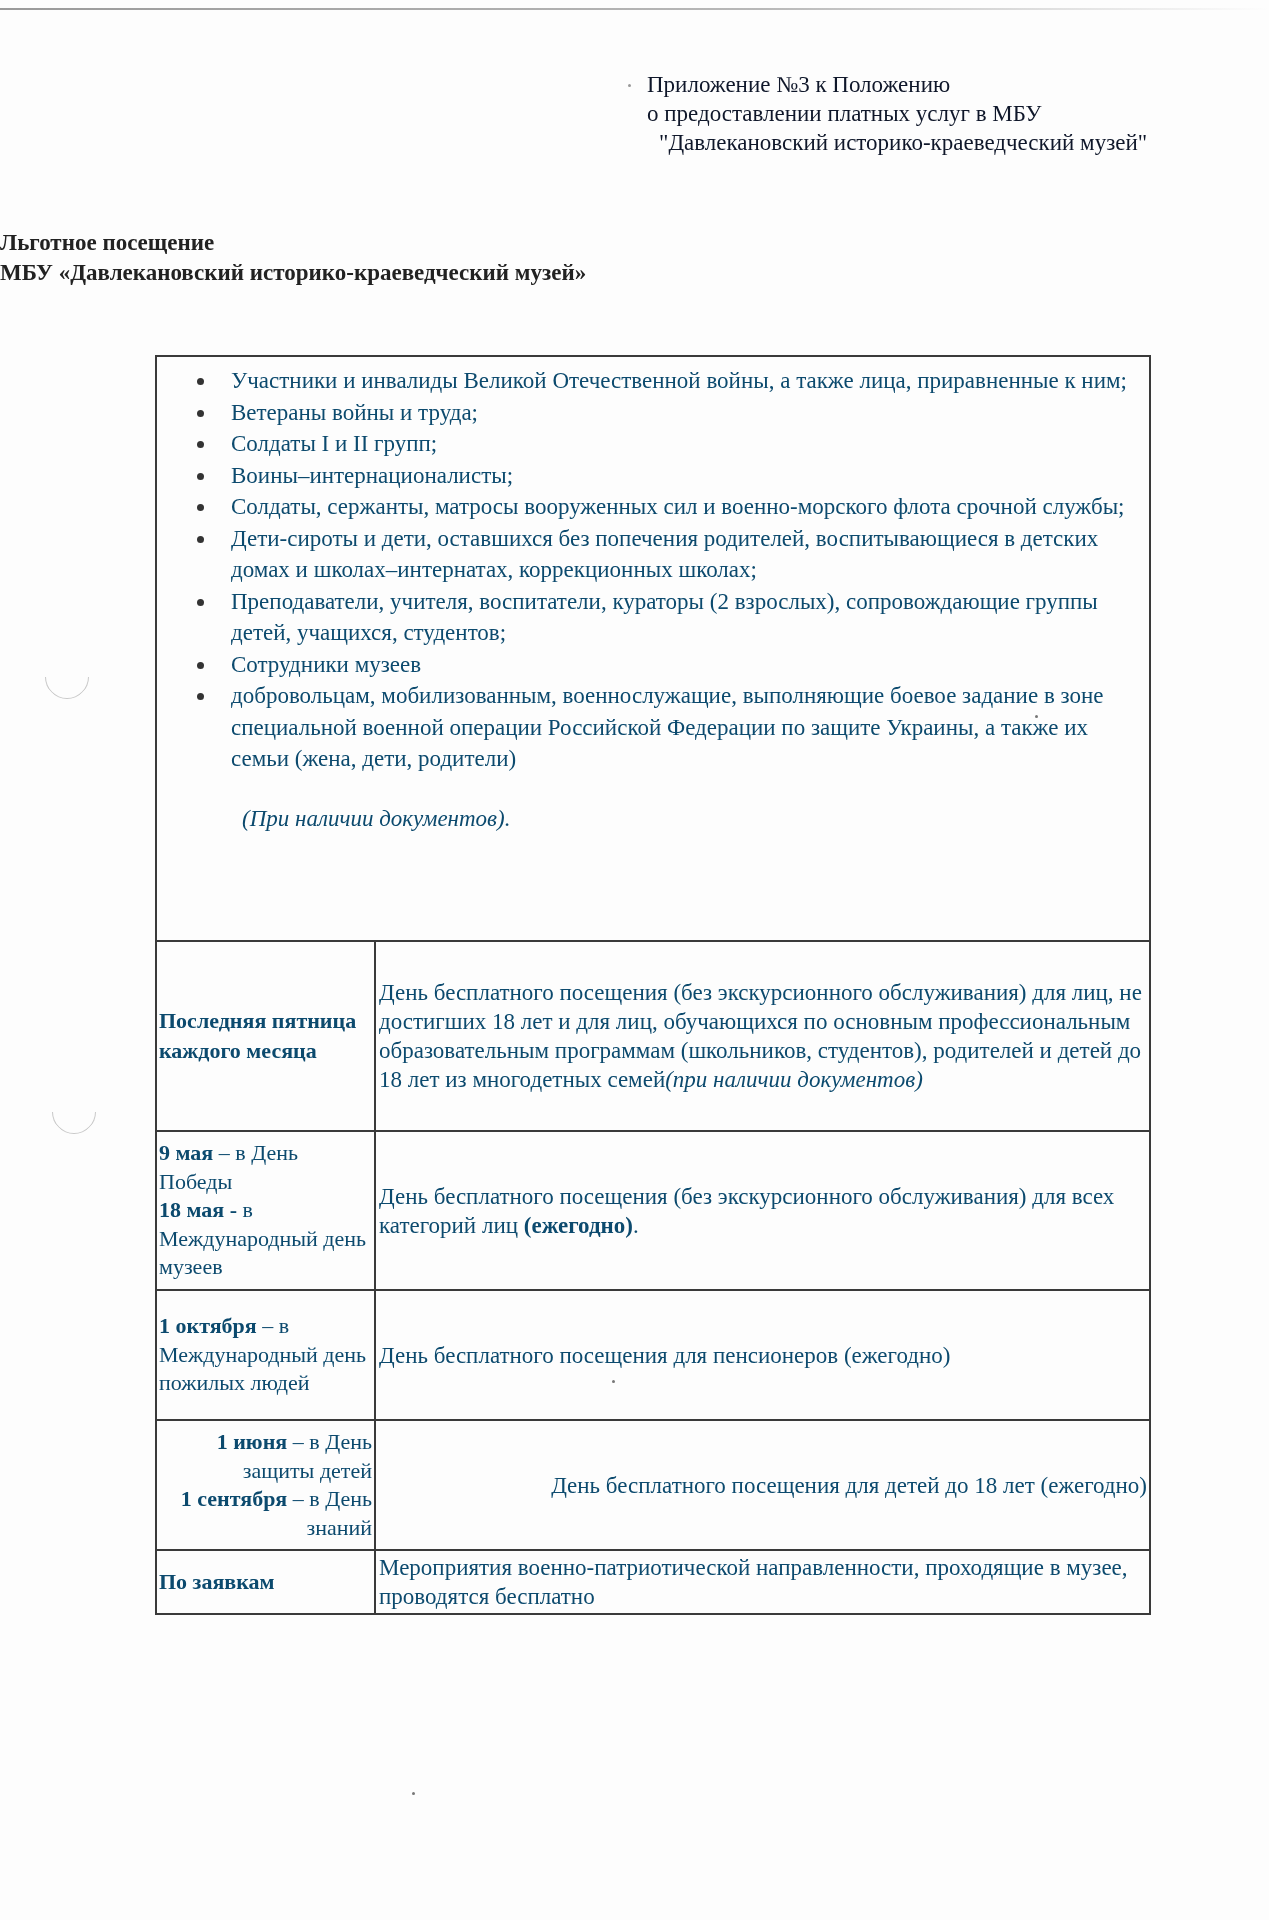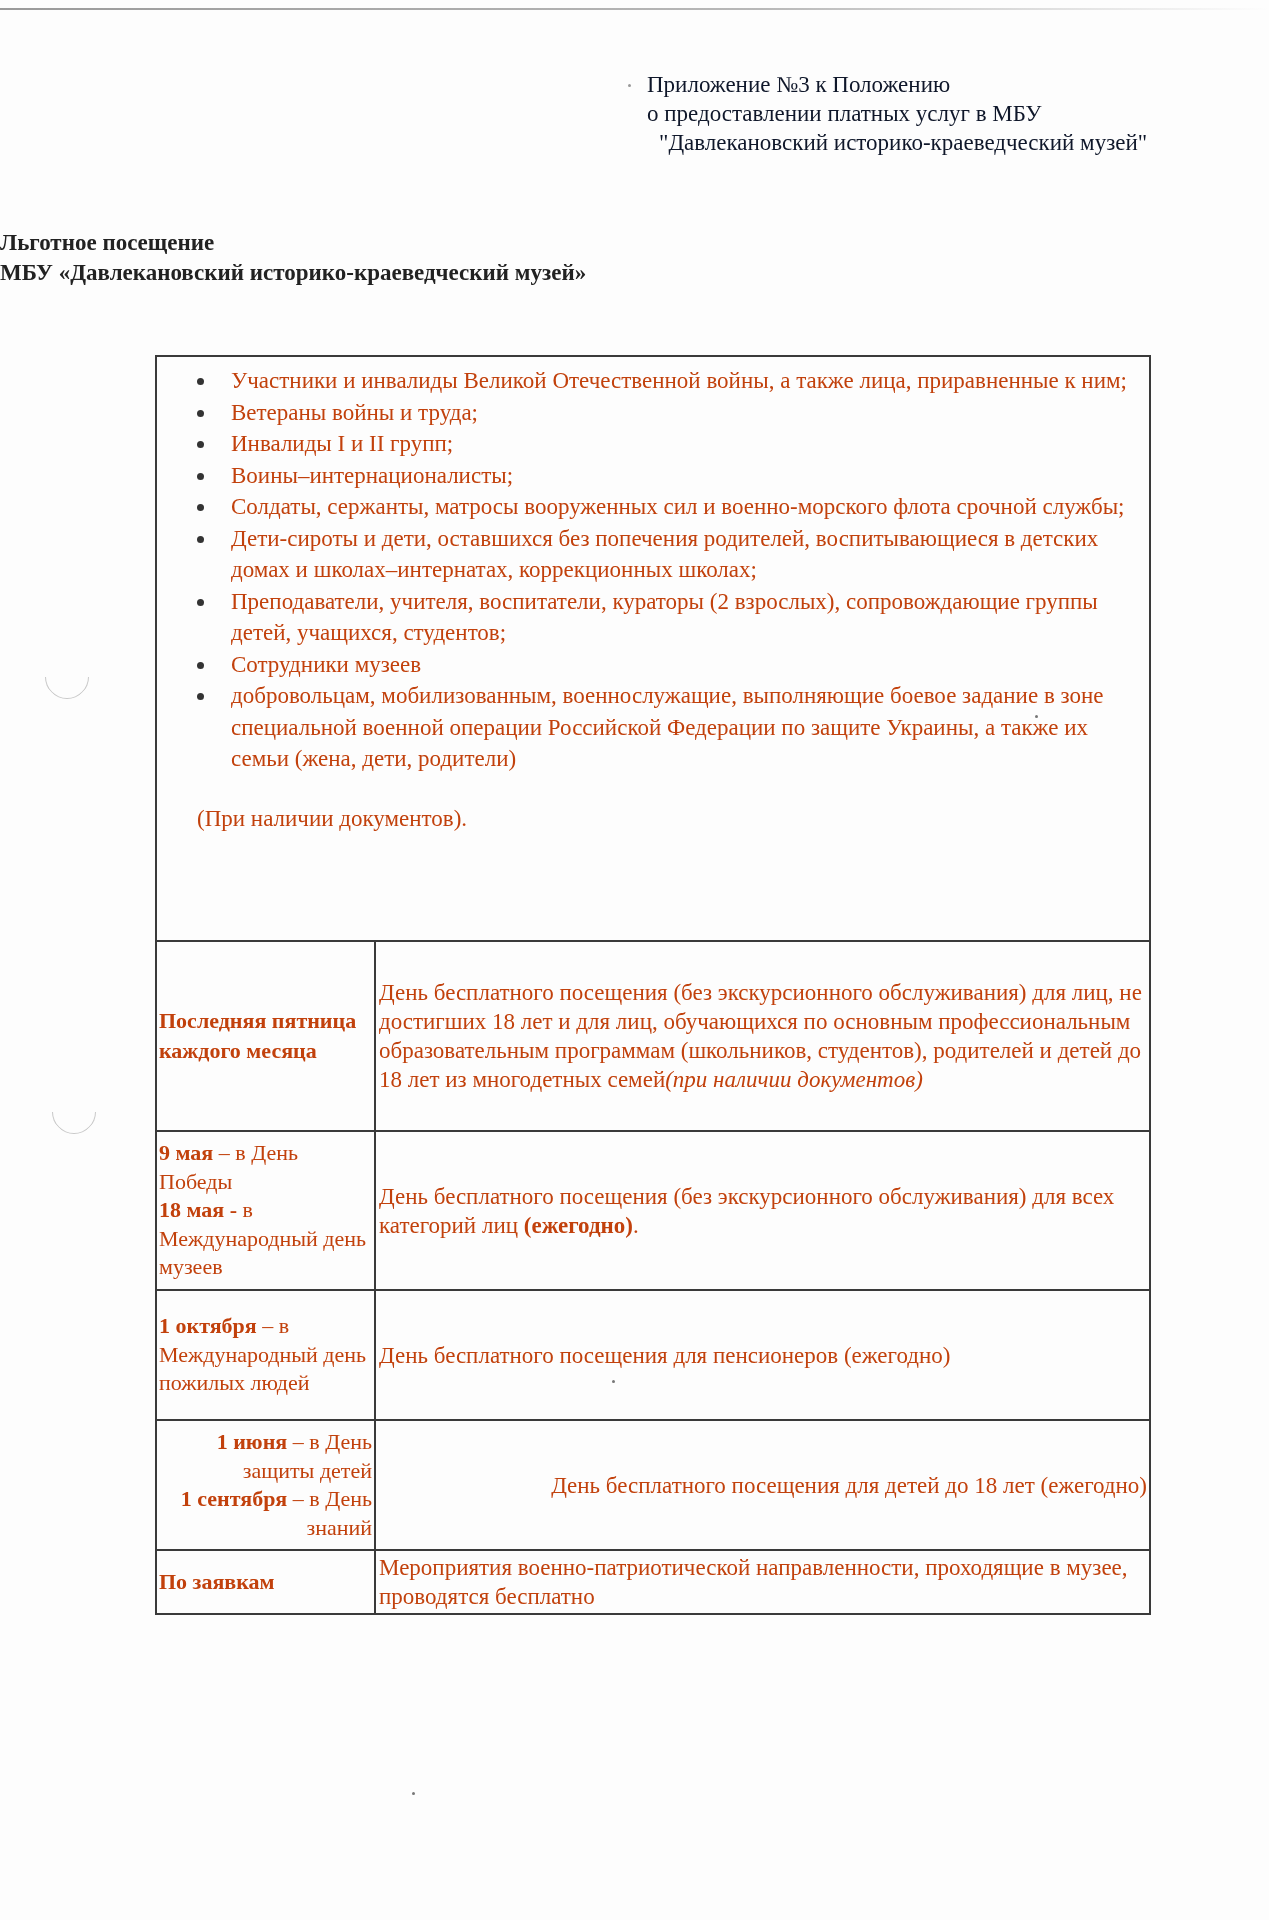--- a/index.html
+++ b/index.html
@@ -27,34 +27,34 @@
     .header-dot { position:absolute; left: 628px; top: 84px; width:3px; height:3px; background:#999; border-radius:50%; }
     .title {
       position: absolute; left: 0; width: 1269px; top: 228px; text-align: left;
       font-weight: bold; font-size: 23px; line-height: 30px; color: #222;
     }
     .title div { white-space: nowrap; }
 
     table.doc {
       position: absolute; left: 155px; top: 355px; width: 994px;
       border-collapse: collapse; table-layout: fixed;
-      font-size: 23px; line-height: 28px; color: #c2410c;
+      font-size: 23px; line-height: 28px; color: #0c4a6e;
     }
     table.doc td { border: 2px solid #3a3a3a; vertical-align: middle; padding: 0 2px; }
     col.c1 { width: 219px; }
     col.c2 { width: 775px; }
 
     .cat-cell { padding: 8px 10px 4px 40px !important; height: 571px; vertical-align: top !important; }
     ul.cats { margin: 0; padding: 0; list-style: none; }
     ul.cats li { position: relative; padding-left: 34px; line-height: 31.5px; }
     ul.cats li::before {
       content: ""; position: absolute; left: 0; top: 13px; width: 7px; height: 7px;
       border-radius: 50%; background: #333;
     }
-    .note { margin-top: 30px; padding-left: 0; line-height: 28px; }
+    .note { font-style: italic; margin-top: 30px; padding-left: 0; line-height: 28px; margin-left: 45px; }
 
     .date-cell { font-size: 22px; line-height: 28.5px; margin-left: 19px; }
     .date-cell b { font-weight: bold; }
     .r-friday td { height: 188px; }
     .r-may td { height: 157px; }
     .r-oct td { height: 128px; }
     .r-june td { height: 128px; text-align: right; }
     .r-req td { height: 62px; }
     .desc-cell { padding-left: 3px !important; font-size: 23px; line-height: 29px; }
     .friday-head { font-weight: bold; font-size: 22px; line-height: 30px; }
@@ -88,21 +88,21 @@
   <colgroup>
       <col class="c1">
       <col class="c2">
     </colgroup>
   <tbody>
       <tr>
     <td colspan="2" class="cat-cell">
       <ul class="cats">
         <li>Участники и инвалиды Великой Отечественной войны, а также лица, приравненные к ним;</li>
         <li>Ветераны войны и труда;</li>
-        <li>Инвалиды I и II групп;</li>
+        <li>Солдаты I и II групп;</li>
         <li>Воины–интернационалисты;</li>
         <li>Солдаты, сержанты, матросы вооруженных сил и военно-морского флота срочной службы;</li>
         <li>Дети-сироты и дети, оставшихся без попечения родителей, воспитывающиеся в детских домах и школах–интернатах, коррекционных школах;</li>
         <li>Преподаватели, учителя, воспитатели, кураторы (2 взрослых), сопровождающие группы детей, учащихся, студентов;</li>
         <li>Сотрудники музеев</li>
         <li>добровольцам, мобилизованным, военнослужащие, выполняющие боевое задание в зоне специальной военной операции Российской Федерации по защите Украины, а также их семьи (жена, дети, родители)</li>
       </ul>
       <div class="note">(При наличии документов).</div>
     </td>
   </tr>

